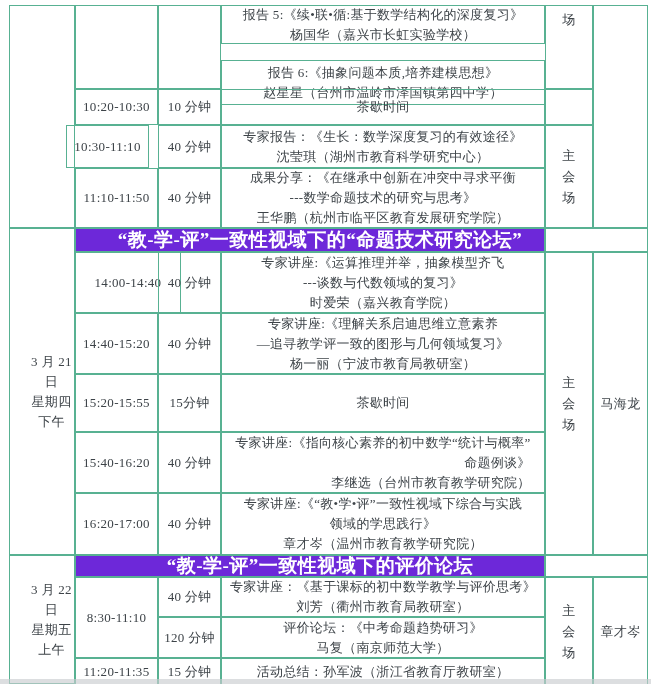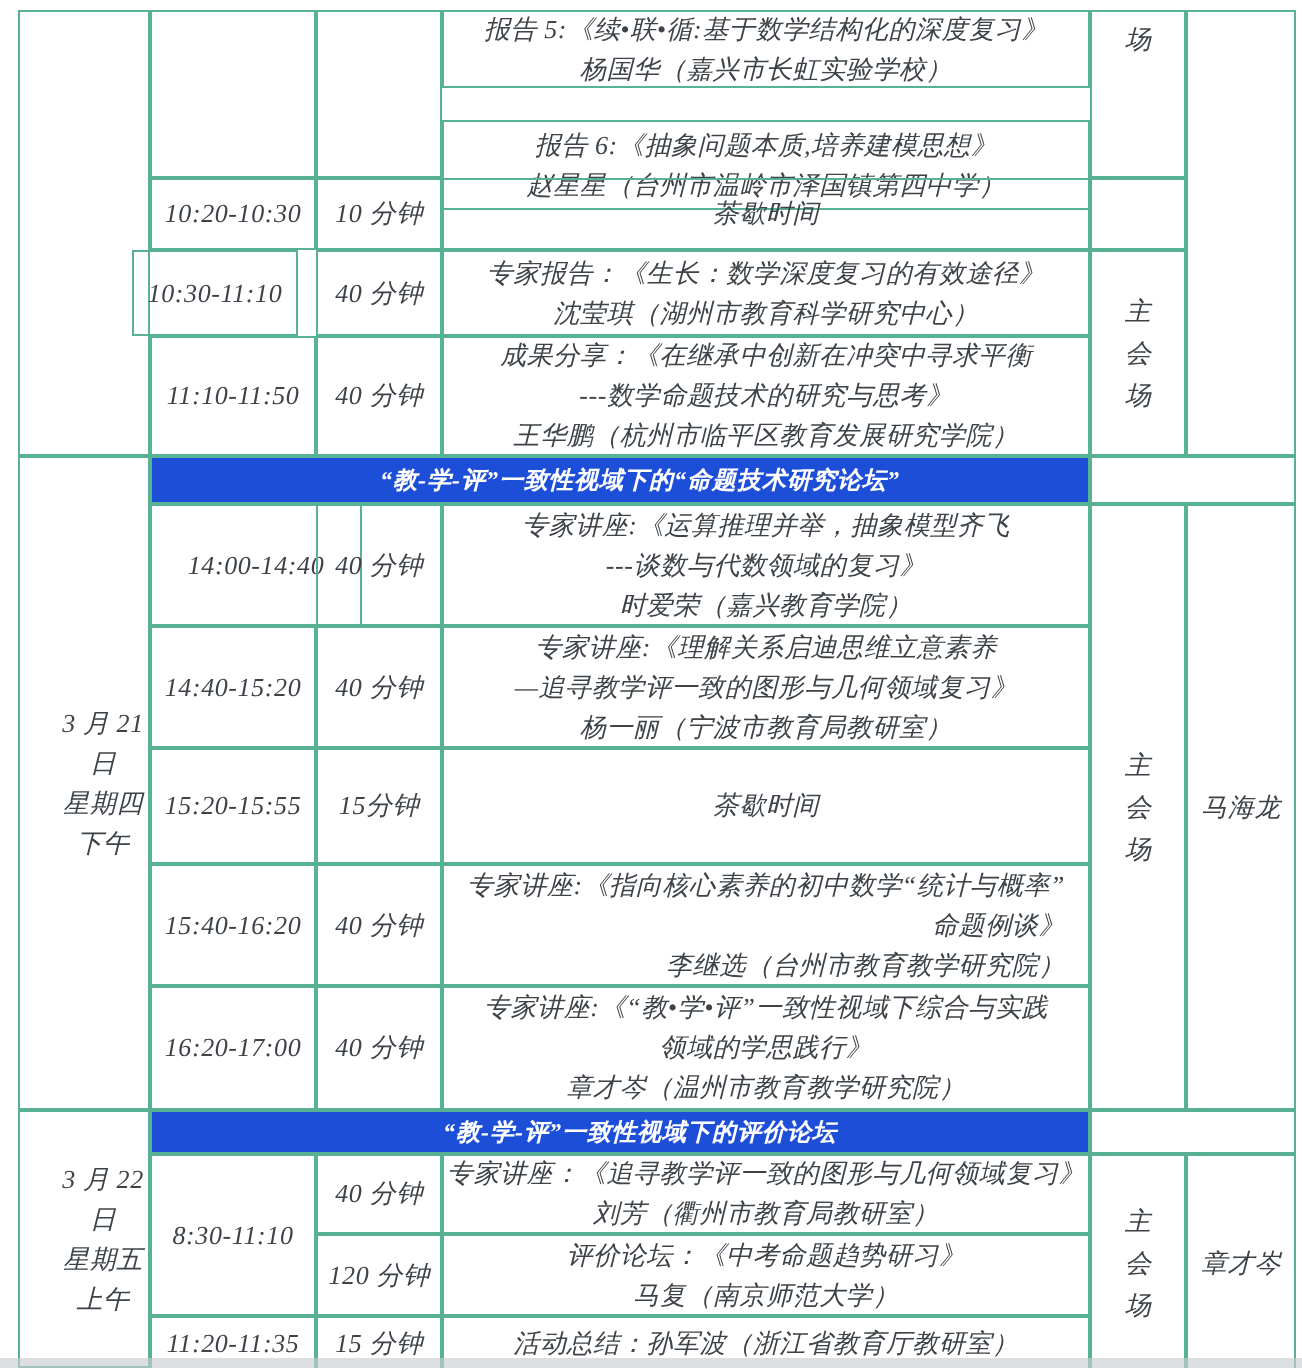--- a/index.html
+++ b/index.html
@@ -17,30 +17,29 @@
     border:1px solid #58b192;
     display:flex;
     align-items:center;
     justify-content:center;
     text-align:center;
     white-space:pre-line;
     font-size:13px;
     line-height:20px;
     letter-spacing:0.3px;
     background:transparent;
-    font-style:italic;
   }
   .vtop{align-items:flex-start;padding-top:3px;}
   .vtext{line-height:21px;}
   .datecell{line-height:20px;font-size:13px;padding-left:19px;}
   .band{
-    background:#1d4ed8;
+    background:#6d28d9;
     color:#ffffff;
     font-weight:bold;
-    font-size:12px;
+    font-size:19px;
     letter-spacing:0.5px;
     line-height:16px;
     padding-left:20px;
   }
   .cut-strip{
     position:absolute;
     left:0;top:679px;width:651px;height:5px;
     background:#c9cdd0;
     opacity:0.65;
   }
@@ -99,21 +98,21 @@
   <div class="cell" style="left:221px;top:313px;width:324px;height:61px;">专家讲座:《理解关系启迪思维立意素养
 —追寻教学评一致的图形与几何领域复习》
 杨一丽（宁波市教育局教研室）</div>
   <div class="cell" style="left:221px;top:374px;width:324px;height:58px;">茶歇时间</div>
   <div class="cell" style="left:221px;top:432px;width:324px;height:61px;text-align:right;">专家讲座:《指向核心素养的初中数学“统计与概率”
 命题例谈》
 李继选（台州市教育教学研究院）</div>
   <div class="cell" style="left:221px;top:493px;width:324px;height:62px;">专家讲座:《“教•学•评”一致性视域下综合与实践
 领域的学思践行》
 章才岑（温州市教育教学研究院）</div>
-  <div class="cell" style="left:221px;top:577px;width:324px;height:40px;">专家讲座：《追寻教学评一致的图形与几何领域复习》
+  <div class="cell" style="left:221px;top:577px;width:324px;height:40px;">专家讲座：《基于课标的初中数学教学与评价思考》
 刘芳（衢州市教育局教研室）</div>
   <div class="cell" style="left:221px;top:617px;width:324px;height:41px;">评价论坛：《中考命题趋势研习》
 马复（南京师范大学）</div>
   <div class="cell" style="left:221px;top:658px;width:324px;height:28px;">活动总结：孙军波（浙江省教育厅教研室）</div>
 
   <div class="cell band" style="left:75px;top:228px;width:470px;height:24px;">“教-学-评”一致性视域下的“命题技术研究论坛”</div>
   <div class="cell" style="left:545px;top:228px;width:103px;height:24px;"></div>
   <div class="cell band" style="left:75px;top:555px;width:470px;height:22px;">“教-学-评”一致性视域下的评价论坛</div>
   <div class="cell" style="left:545px;top:555px;width:103px;height:22px;"></div>
 

